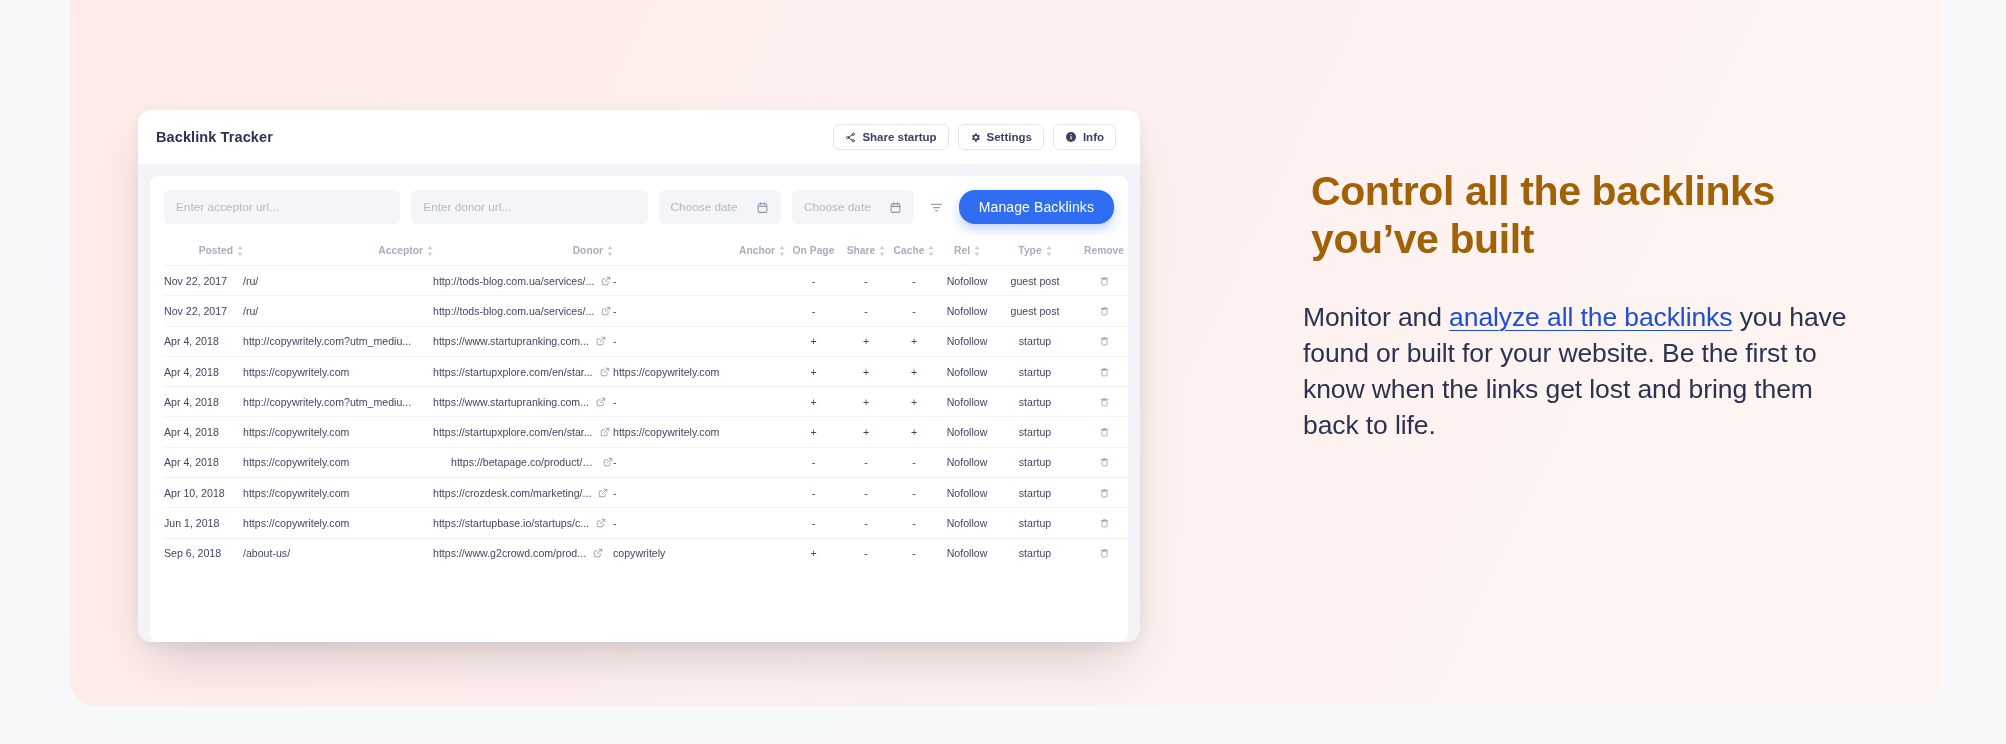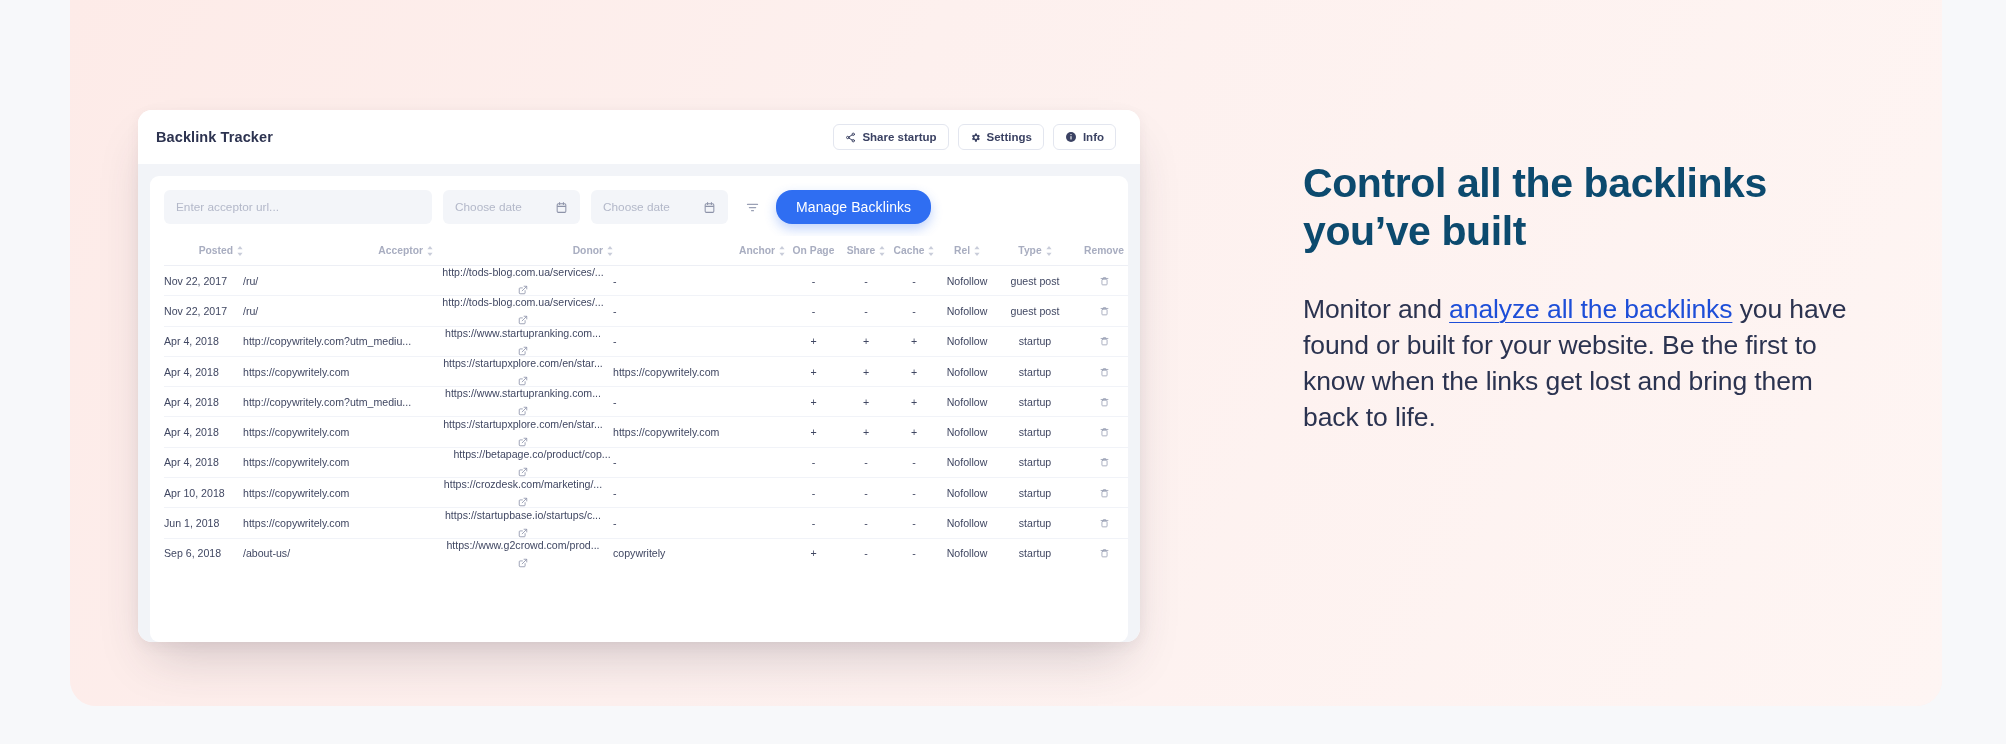--- a/index.html
+++ b/index.html
@@ -177,21 +177,21 @@
     color: #404762;
     padding: 0;
     height: 29.3px;
     border-bottom: 1px solid #f1f3f8;
     white-space: nowrap;
     overflow: hidden;
     text-overflow: ellipsis;
   }
   .tbl tbody tr:last-child td { border-bottom: none; }
   .tbl td.center, .tbl th.center { text-align: center; }
-  .donor-cell { display: flex; align-items: center; gap: 7px; flex-direction: column; }
+  .donor-cell { display: flex; align-items: center; gap: 7px; }
   .ext-ico { color: #8d93a9; display: flex; flex: 0 0 auto; }
   .trash-ico { color: #9aa0b5; display: flex; justify-content: center; cursor: pointer; }
   .table-wrap {
     flex: 1 1 auto;
     overflow: hidden;
     padding: 0 14px;
   }
   .muted-dash { color: #8d93a9; }
 
   
@@ -207,25 +207,25 @@
   col.c-remove   { width: 60px; }
 
   
   .copy {
     position: absolute;
     left: 1303px;
     top: 160px;
     width: 545px;
   }
   .copy h1 {
-    margin: 0;
+    margin: 8px;
     font-size: 41px;
     line-height: 1.17;
     font-weight: 700;
-    color: #0c4a6e;
+    color: #a16207;
     letter-spacing: -.4px;
   }
   .copy p {
     margin: 35px 0 0 0;
     font-size: 26.5px;
     line-height: 1.36;
     color: #2b3350;
     letter-spacing: -.1px;
   }
   .copy a {
@@ -287,20 +287,23 @@
 
   <div class="card-body">
     <div class="panel">
 
       <div class="filters">
 
         <div class="field acceptor">
           <span>Enter acceptor url...</span>
         </div>
 
+        <div class="field donor">
+          <span>Enter donor url...</span>
+        </div>
 
         <div class="field date">
           <span>Choose date</span>
           <span class="cal-ico">
             <svg width="13" height="13" viewBox="0 0 24 24" fill="none" stroke="#8d93a9" stroke-width="1.9">
               <rect x="4" y="5" width="16" height="16" rx="2.2"></rect>
               <line x1="4" y1="10" x2="20" y2="10" stroke-width="2.6"></line>
               <line x1="8.5" y1="3" x2="8.5" y2="6.5" stroke-linecap="round"></line>
               <line x1="15.5" y1="3" x2="15.5" y2="6.5" stroke-linecap="round"></line>
             </svg>

